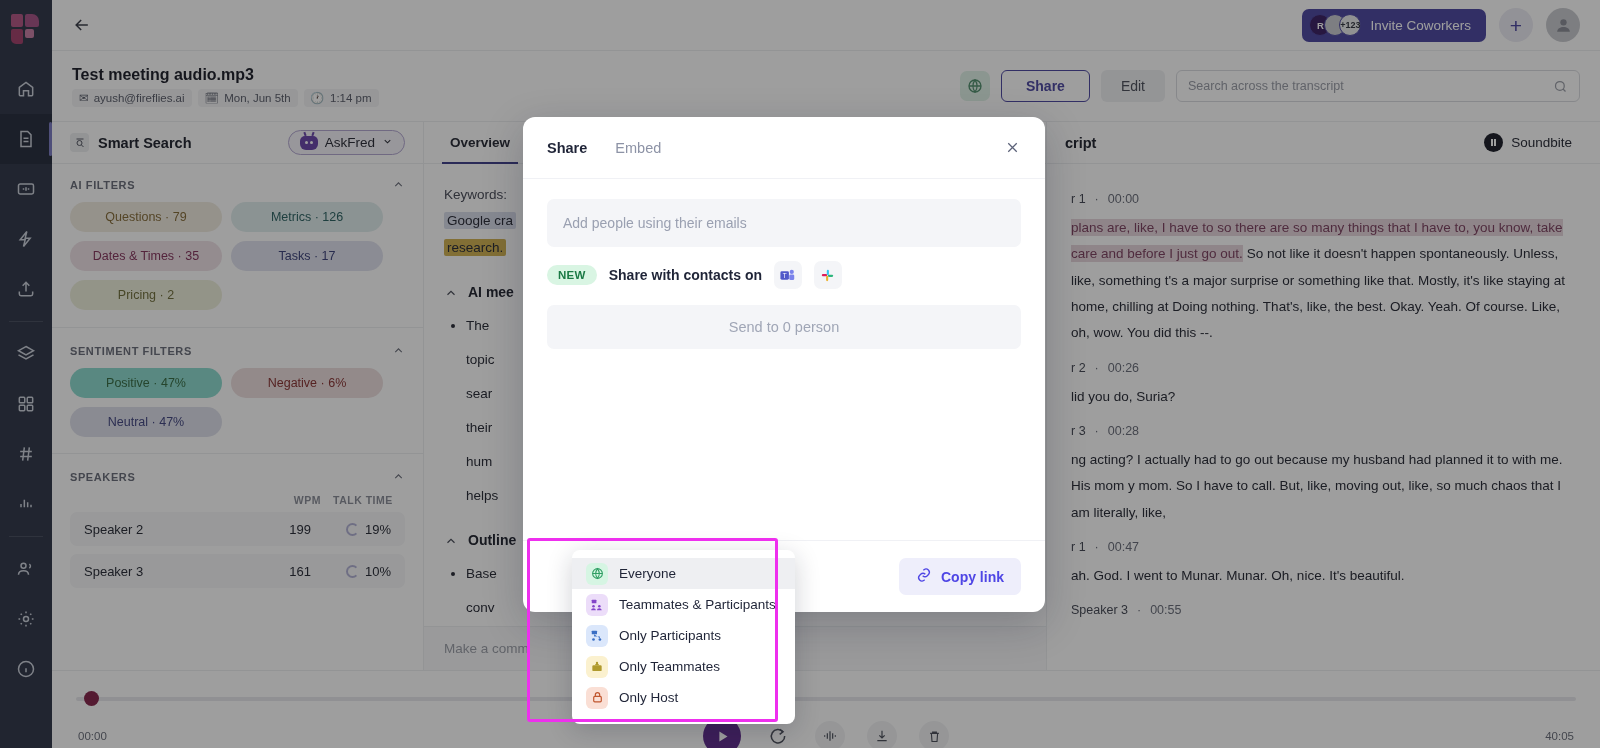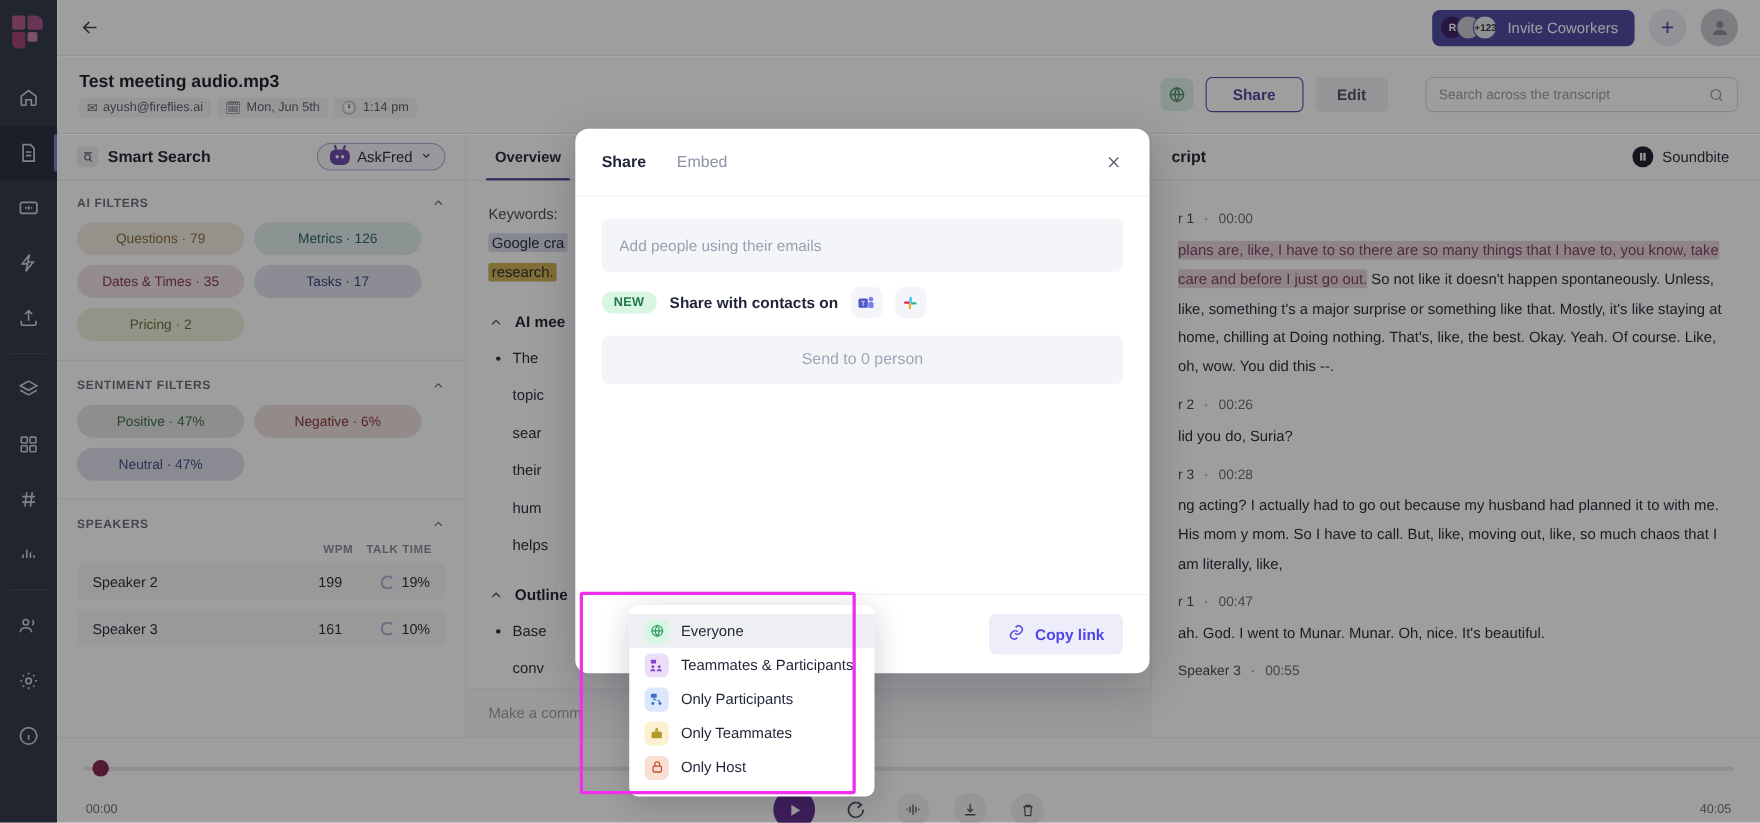--- a/index.html
+++ b/index.html
@@ -88,26 +88,26 @@
     width: 30px; height: 30px; border-radius: 7px; background: #d6f5e3;
     display: flex; align-items: center; justify-content: center; cursor: pointer;
   }
   .share-btn {
     border: 1.5px solid #4f46e5; color: #4f46e5; border-radius: 6px;
     height: 32px; padding: 0 24px; font-size: 14px; font-weight: bold;
     display: flex; align-items: center; cursor: pointer; background: #fff;
   }
   .edit-btn {
     background: #eef0f4; color: #4e5costume; color: #4d5468; border-radius: 6px;
-    height: 32px; padding: 0 20px; font-size: 14px; font-weight: bold;
+    height: 32px; padding: 0 20px; font-size: 14px; font-weight: normal;
     display: flex; align-items: center; cursor: pointer; border: none; text-align: center;
   }
   .search-box {
-    width: 284px; height: 32px; border: 1px solid #d9dce4; border-radius: 6px;
-    display: flex; align-items: center; padding: 0 11px; gap: 8px; background: #fff; margin-left: 23px;
+    width: 404px; height: 32px; border: 1px solid #d9dce4; border-radius: 6px;
+    display: flex; align-items: center; padding: 0 11px; gap: 8px; background: #fff;
   }
   .search-box input {
     border: none; outline: none; flex: 1; font-size: 12.5px; color: #4b5163;
     font-family: "Liberation Sans", sans-serif; background: transparent;
   }
   .search-box input::placeholder { color: #989eb0; }
   .search-box .si { margin-left: auto; color: #9aa0b1; display: flex; }
 
   
   .body { position: absolute; left: 52px; top: 122px; right: 0; bottom: 78px; display: flex; background: #fff; }
@@ -454,21 +454,21 @@
           <div class="sec-div"></div>
           <div class="sec-head" style="margin-top:16px">
             <span>SENTIMENT FILTERS</span>
             <span class="chev">
               <svg width="13" height="13" viewBox="0 0 24 24" fill="none" stroke="currentColor" stroke-width="2">
                   <path d="M6 15l6-6 6 6"></path>
                 </svg>
             </span>
           </div>
           <div class="chips" id="sent-chips">
-              <div class="chip" style="background: #e5e5e5; color: rgb(29, 122, 53);">Positive · 47%</div>
+              <div class="chip" style="background: #5eead4; color: rgb(29, 122, 53);">Positive · 47%</div>
               <div class="chip" style="background: rgb(246, 220, 220); color: rgb(192, 42, 42);">Negative · 6%</div>
               <div class="chip" style="background: rgb(222, 224, 244); color: rgb(64, 72, 176);">Neutral · 47%</div>
             </div>
 
           <div class="sec-div" style="margin-top:16px"></div>
           <div class="sec-head" style="margin-top:16px">
             <span>SPEAKERS</span>
             <span class="chev">
               <svg width="13" height="13" viewBox="0 0 24 24" fill="none" stroke="currentColor" stroke-width="2">
                   <path d="M6 15l6-6 6 6"></path>

